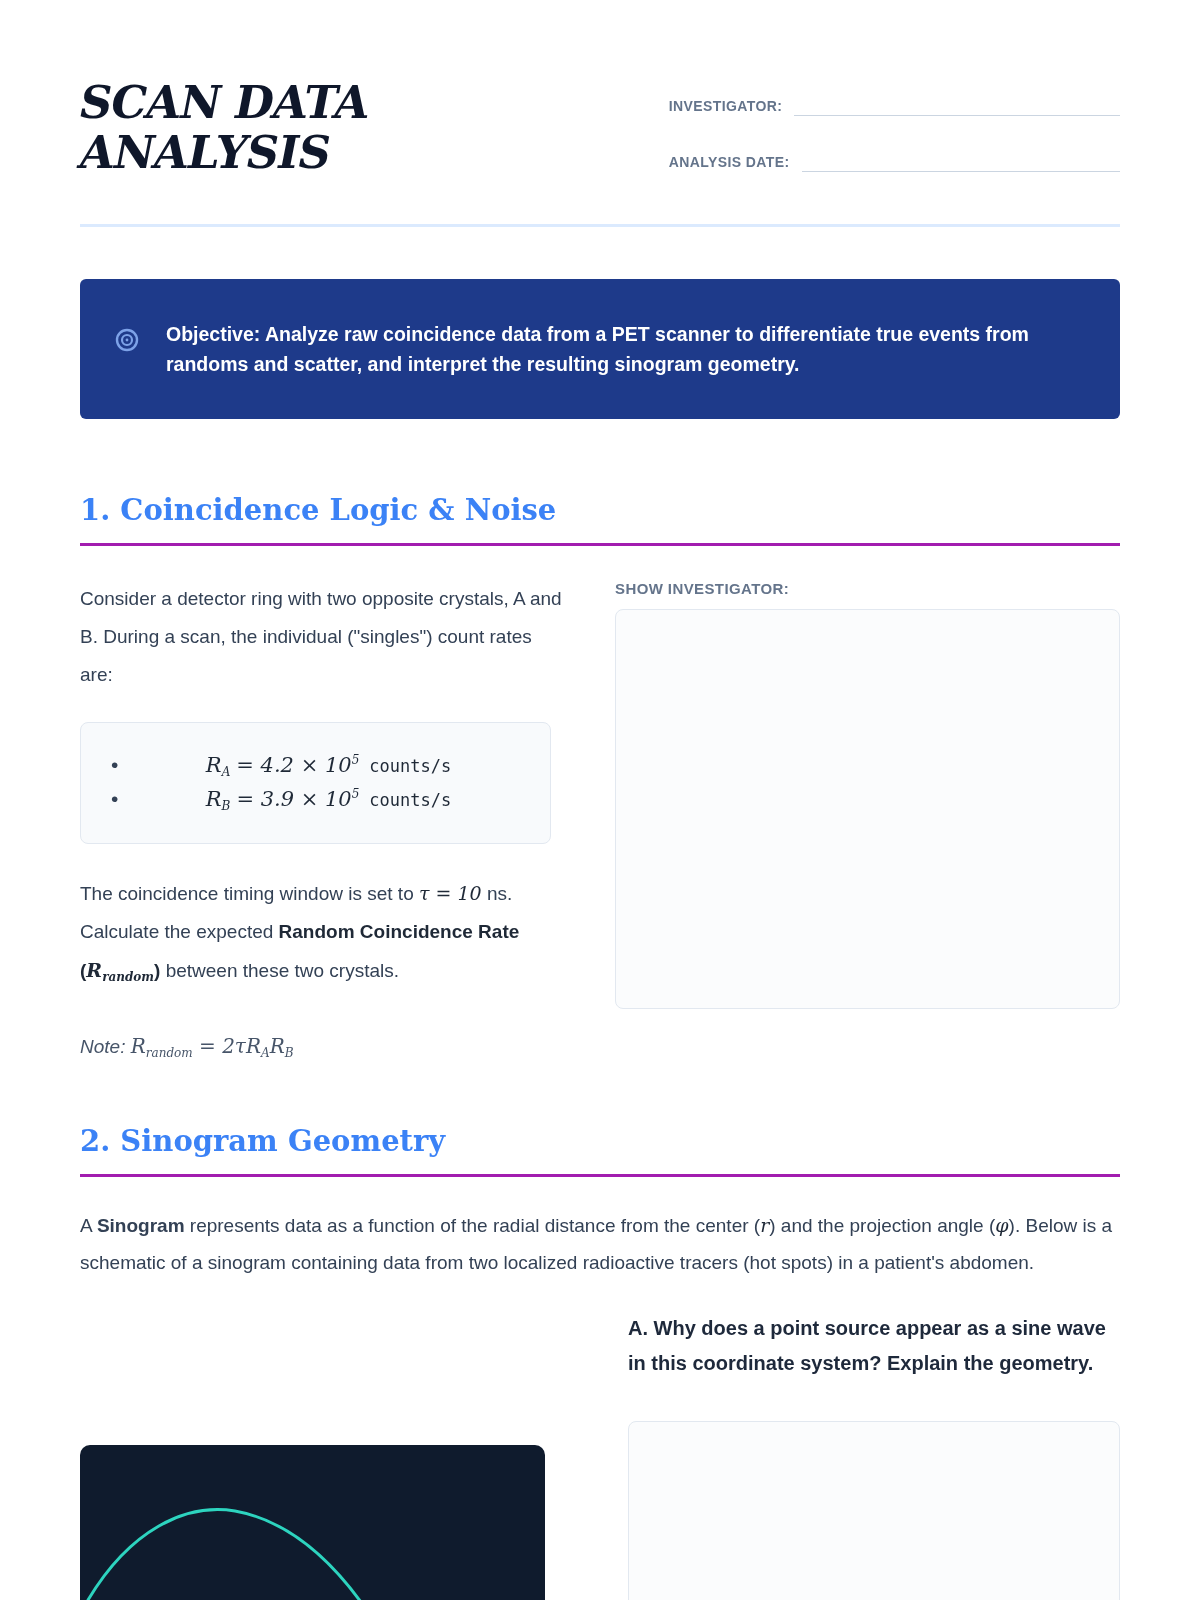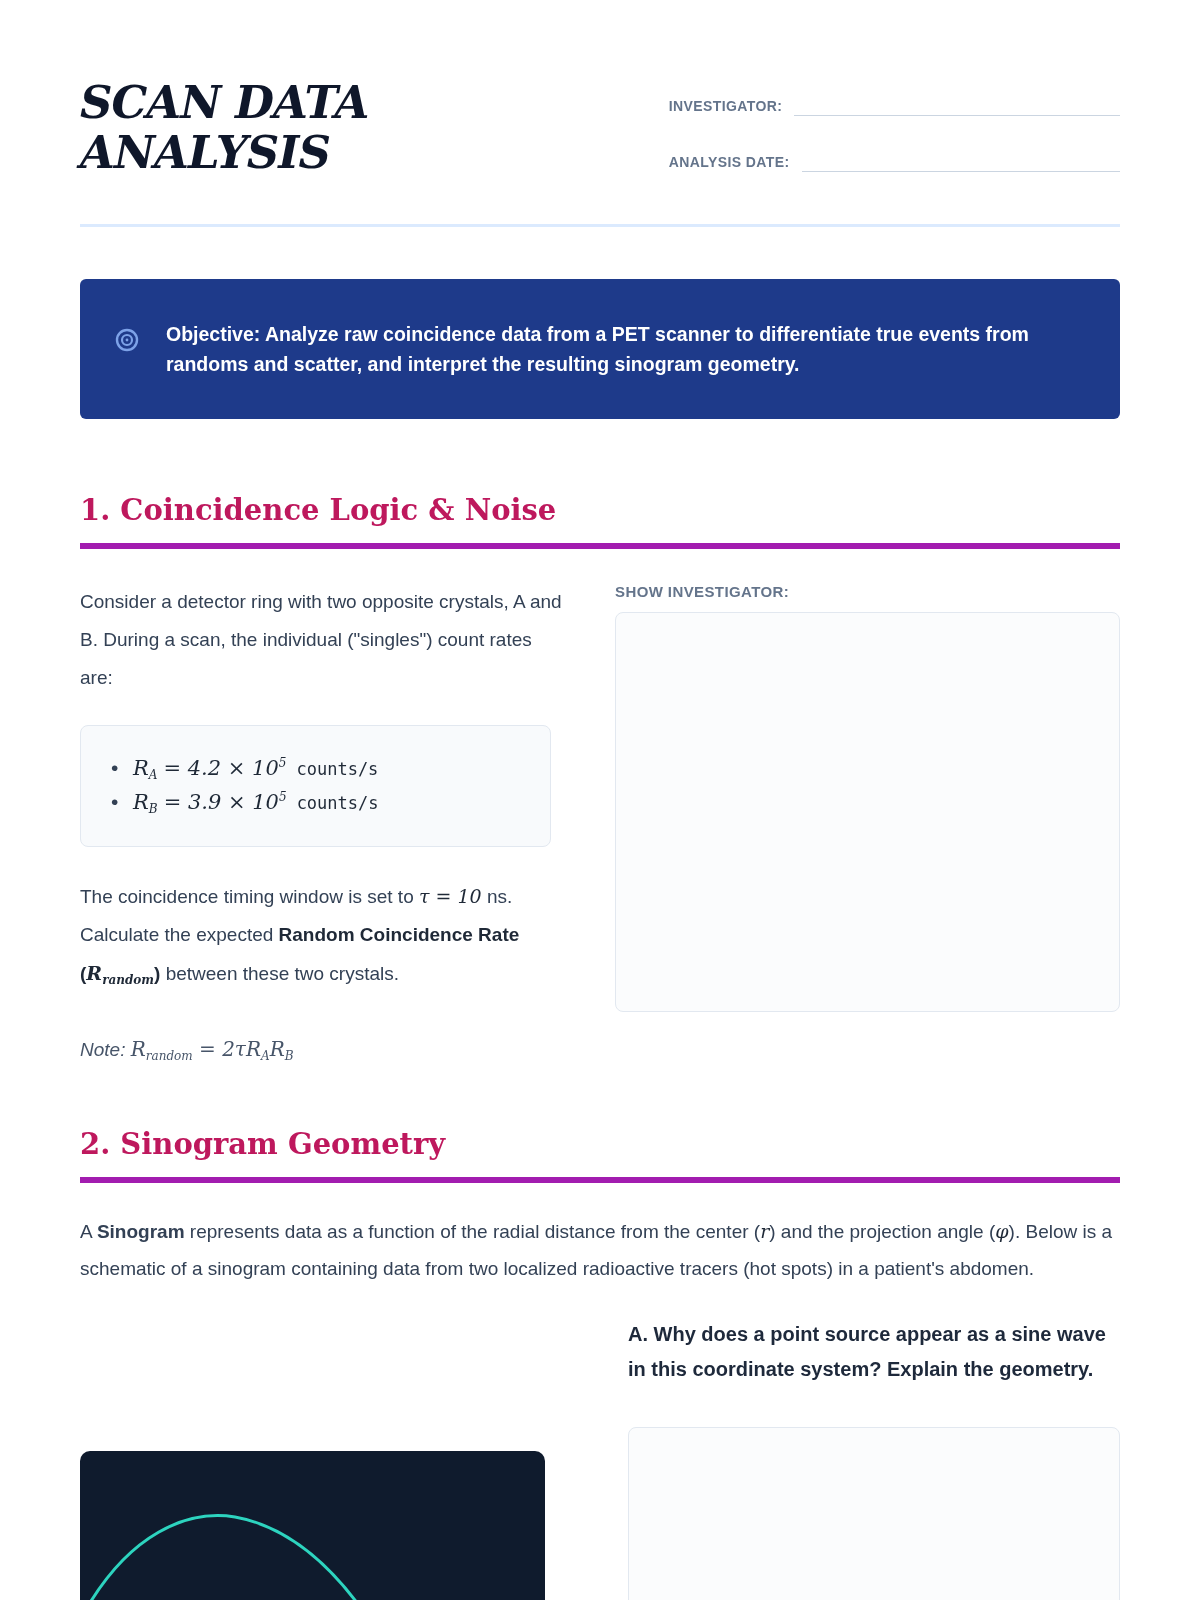--- a/index.html
+++ b/index.html
@@ -63,43 +63,44 @@
     font-size: 19.5px;
     line-height: 1.55;
     max-width: 950px;
   }
 
   
   .section-heading {
     font-family: "DejaVu Serif", serif;
     font-weight: 700;
     font-size: 29px;
-    color: #be185d;
+    color: #3b82f6;
     padding-bottom: 16px;
-    border-bottom: 6px solid #a21caf;
+    border-bottom: 3px solid #a21caf;
   }
   .sh1 { margin-top: 74px; }
   .sh2 { margin-top: 64px; }
 
   
   .s1-grid {
     margin-top: 34px;
     display: grid;
     grid-template-columns: 487px 1fr;
     column-gap: 48px;
   }
   .body-text { font-size: 19px; line-height: 2.0; color: #334155; }
   .wide { line-height: 1.9; margin-top: 30px; }
 
   .rates-box {
     margin: 28px 16px 30px 0;
     background: #f8fafc;
     border: 1px solid #e2e8f0;
     border-radius: 8px;
     padding: 22px 26px;
+    text-align: center;
   }
   .rates-box ul { list-style: none; }
   .rates-box li { margin: 8px 0; padding-left: 26px; position: relative; font-size: 21px; color: #1f2937; }
   .rates-box li::before { content: "•"; position: absolute; left: 4px; color: #334155; }
 
   .math {
     font-family: "DejaVu Serif", serif;
     font-style: italic;
     color: #1f2937;
   }

